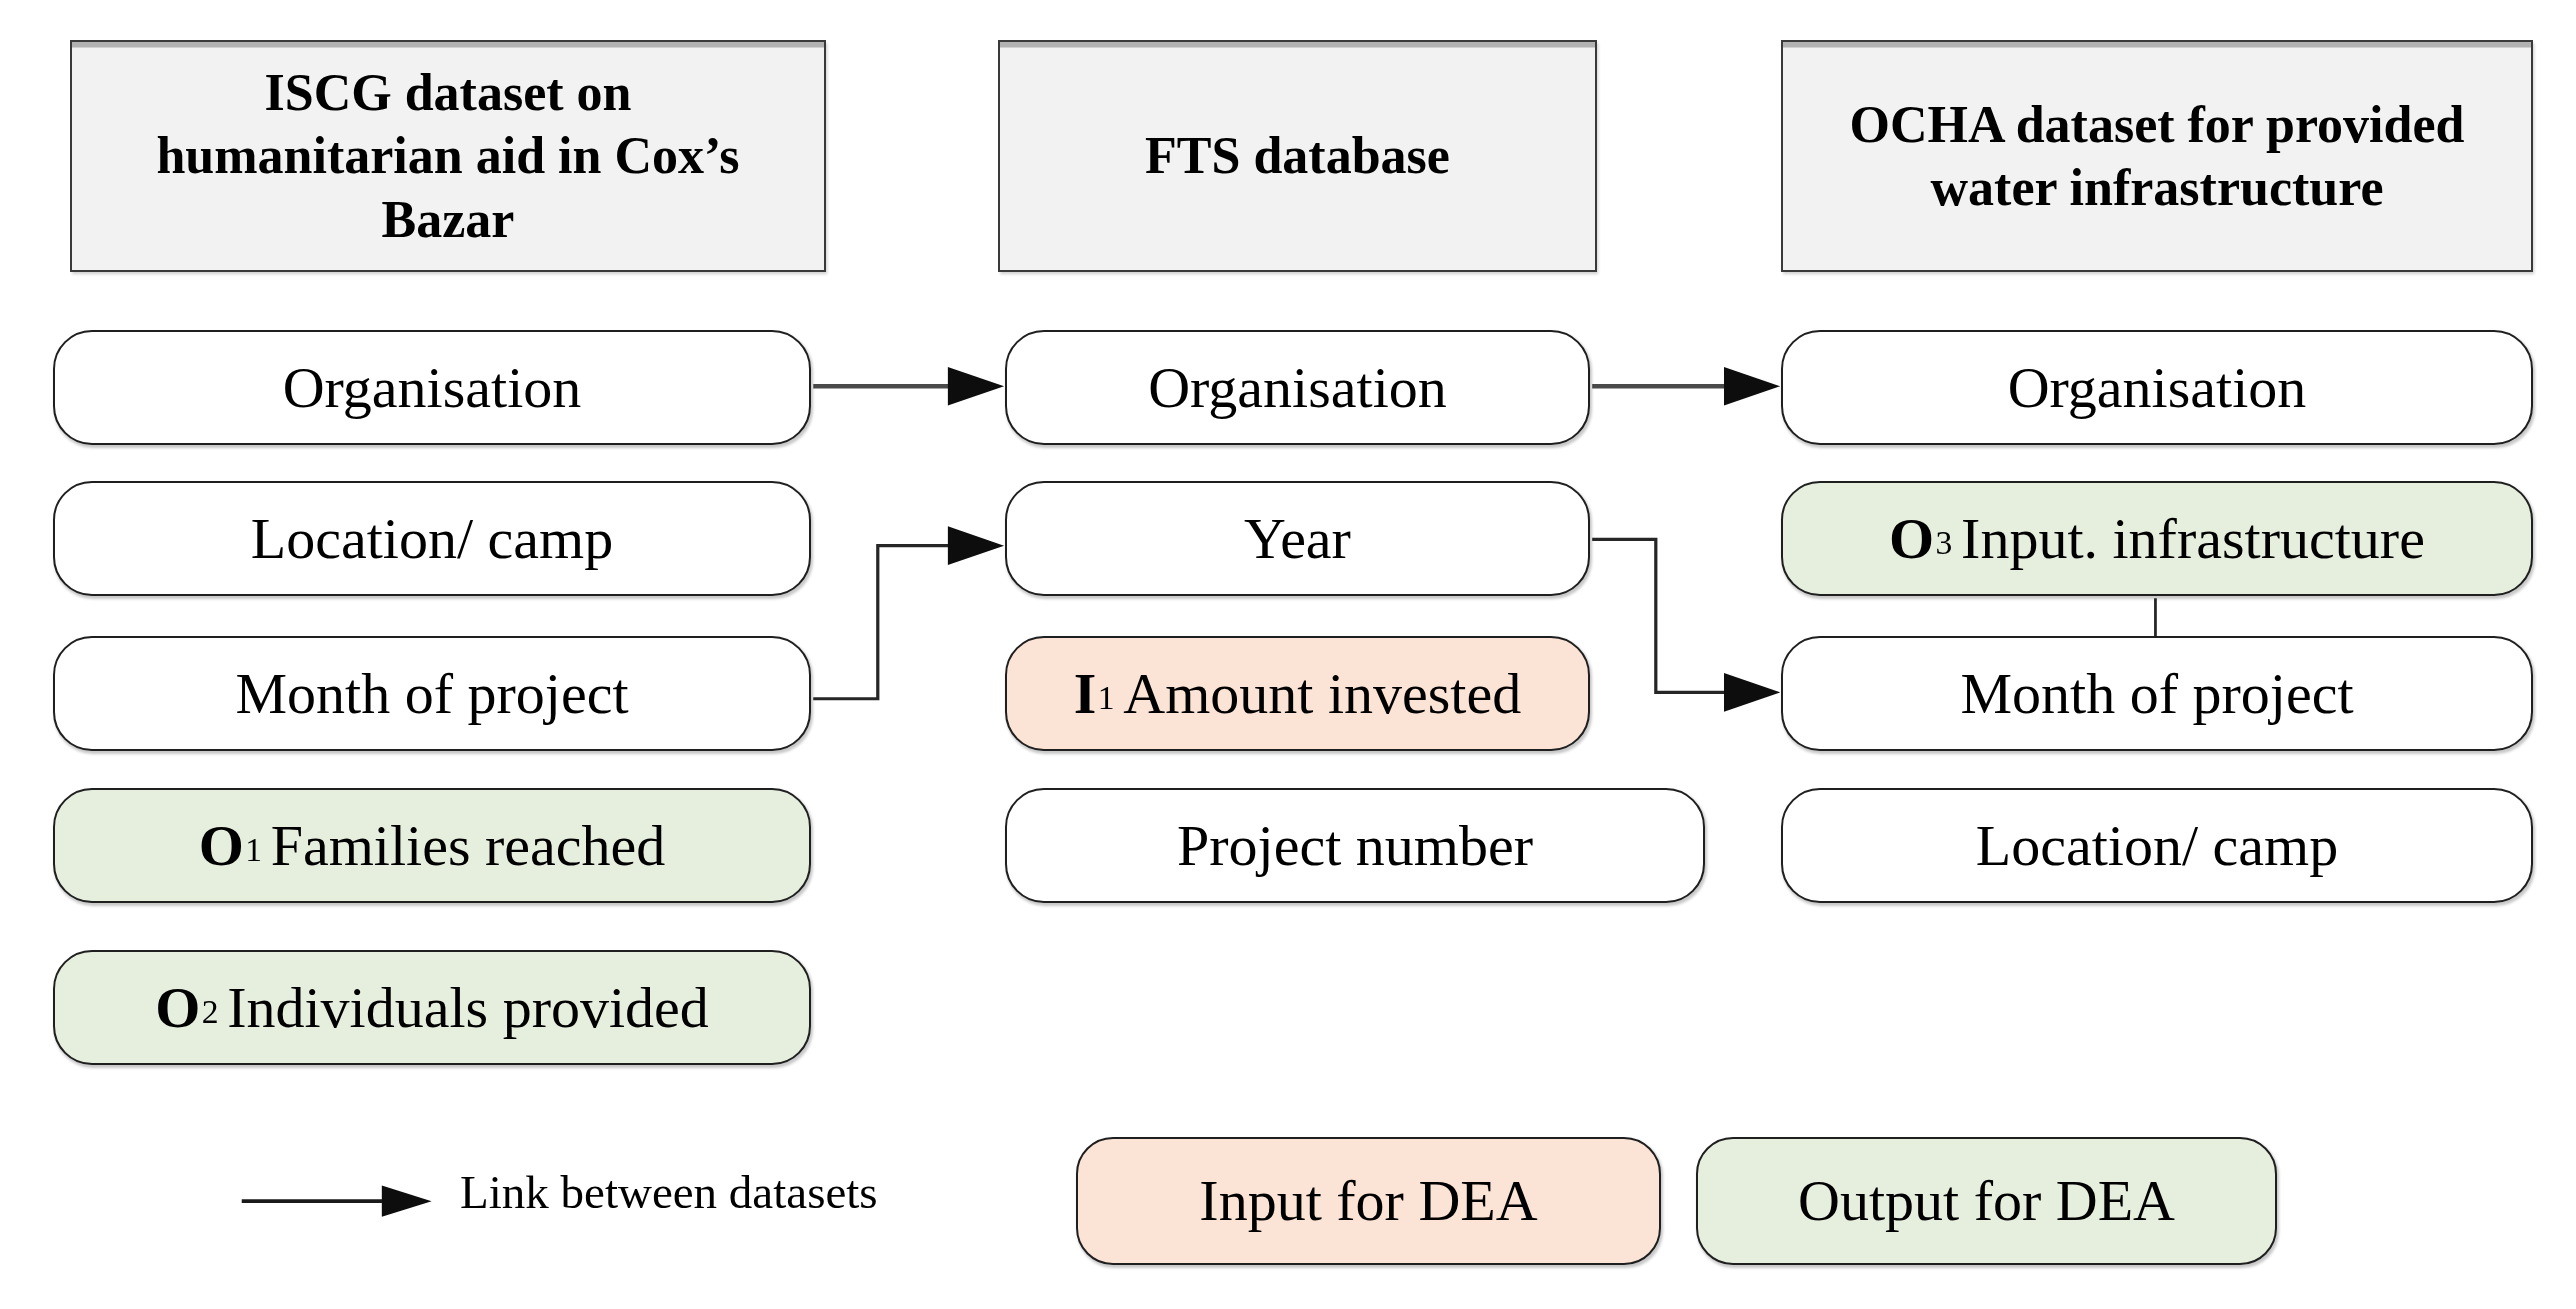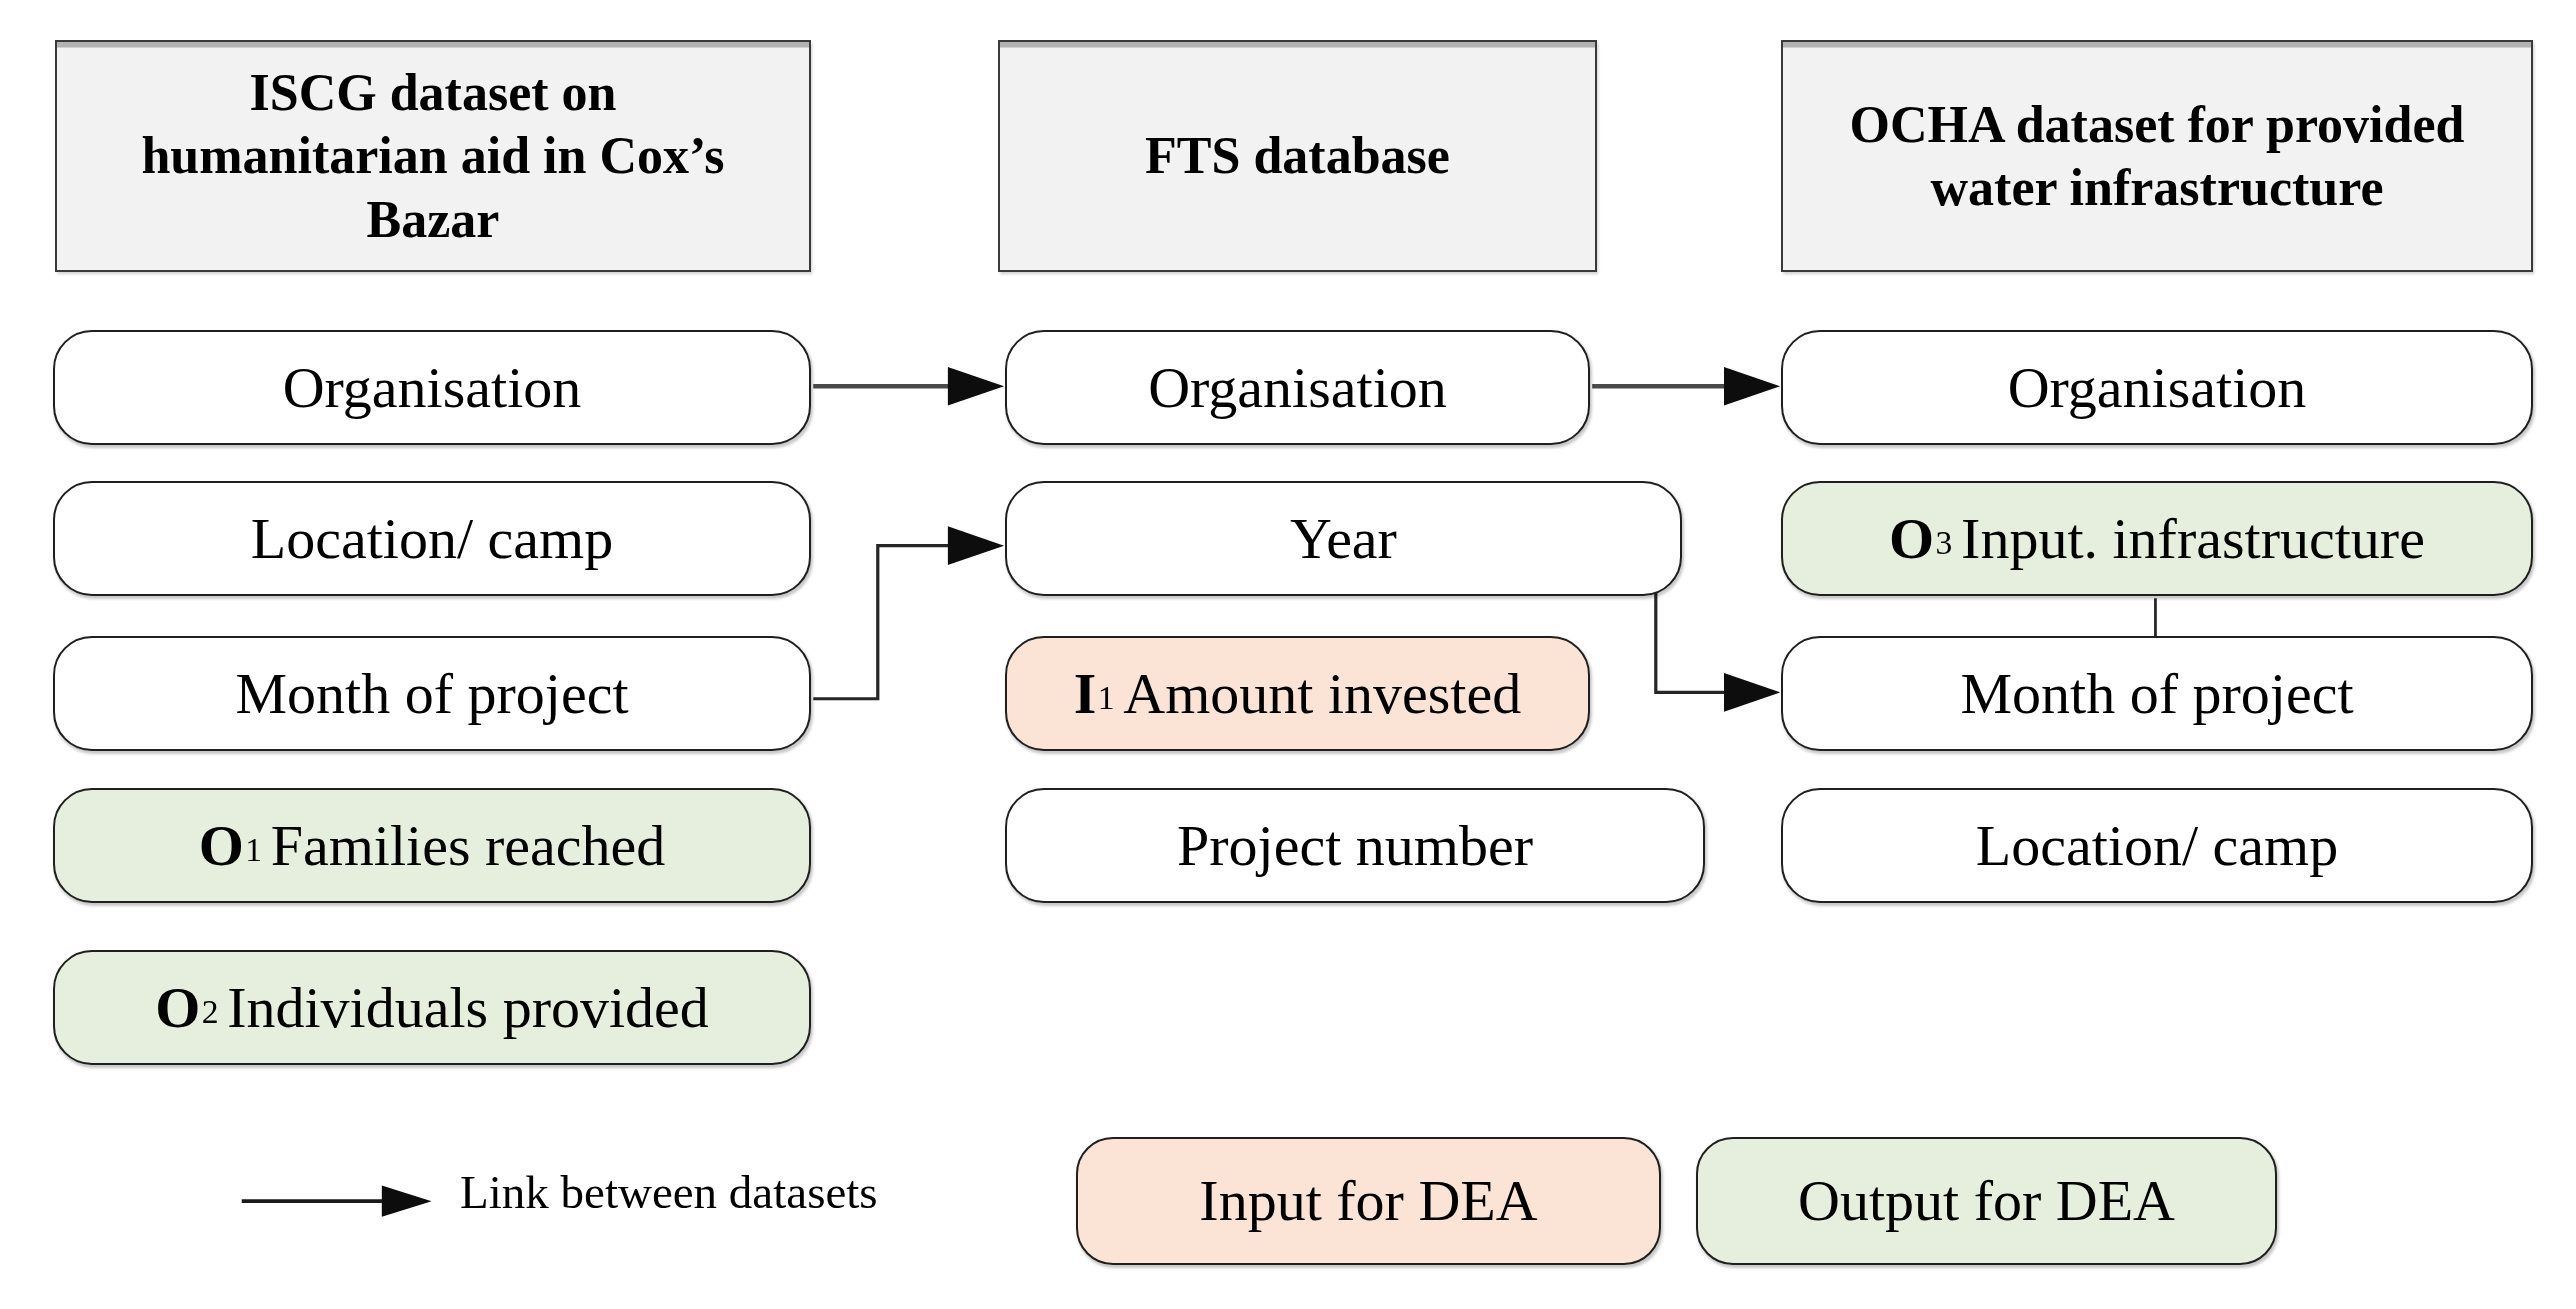--- a/index.html
+++ b/index.html
@@ -45,40 +45,40 @@
     </g>
     <g>
       <line x1="2338" y1="649" x2="2338" y2="693" stroke="#262626" stroke-width="3"></line>
     </g>
     <g>
       <line x1="262" y1="1303" x2="422" y2="1303" stroke="#1a1a1a" stroke-width="4"></line>
       <polygon points="468,1303 414,1286 414,1320" fill="#0d0d0d"></polygon>
     </g>
   </svg>
 
-  <div class="box hdr" style="left:55px;width:756px;">ISCG dataset on humanitarian aid in Cox’s Bazar</div>
+  <div class="box hdr" style="left:70px;width:756px;">ISCG dataset on humanitarian aid in Cox’s Bazar</div>
   <div class="box hdr" style="left:998px;width:599px;">FTS database</div>
   <div class="box hdr" style="left:1781px;width:752px;">OCHA dataset for provided water infrastructure</div>
 
   <div class="box node" style="left:53px;top:330px;width:758px;">Organisation</div>
   <div class="box node" style="left:53px;top:481px;width:758px;">Location/ camp</div>
   <div class="box node" style="left:53px;top:636px;width:758px;">Month of project</div>
   <div class="box node output-fill" style="left:53px;top:788px;width:758px;">
     <span class="pfx">O</span>
       <sub class="sub">1</sub>
       <span>Families reached</span>
   </div>
   <div class="box node output-fill" style="left:53px;top:950px;width:758px;">
     <span class="pfx">O</span>
       <sub class="sub">2</sub>
       <span>Individuals provided</span>
   </div>
 
   <div class="box node" style="left:1005px;top:330px;width:585px;">Organisation</div>
-  <div class="box node" style="left:1005px;top:481px;width:677px;">Year</div>
+  <div class="box node" style="left:1005px;top:481px;width:585px;">Year</div>
   <div class="box node input-fill" style="left:1005px;top:636px;width:585px;">
     <span class="pfx">I</span>
       <sub class="sub">1</sub>
       <span>Amount invested</span>
   </div>
   <div class="box node" style="left:1005px;top:788px;width:700px;">Project number</div>
 
   <div class="box node" style="left:1781px;top:330px;width:752px;">Organisation</div>
   <div class="box node output-fill" style="left:1781px;top:481px;width:752px;">
     <span class="pfx">O</span>

